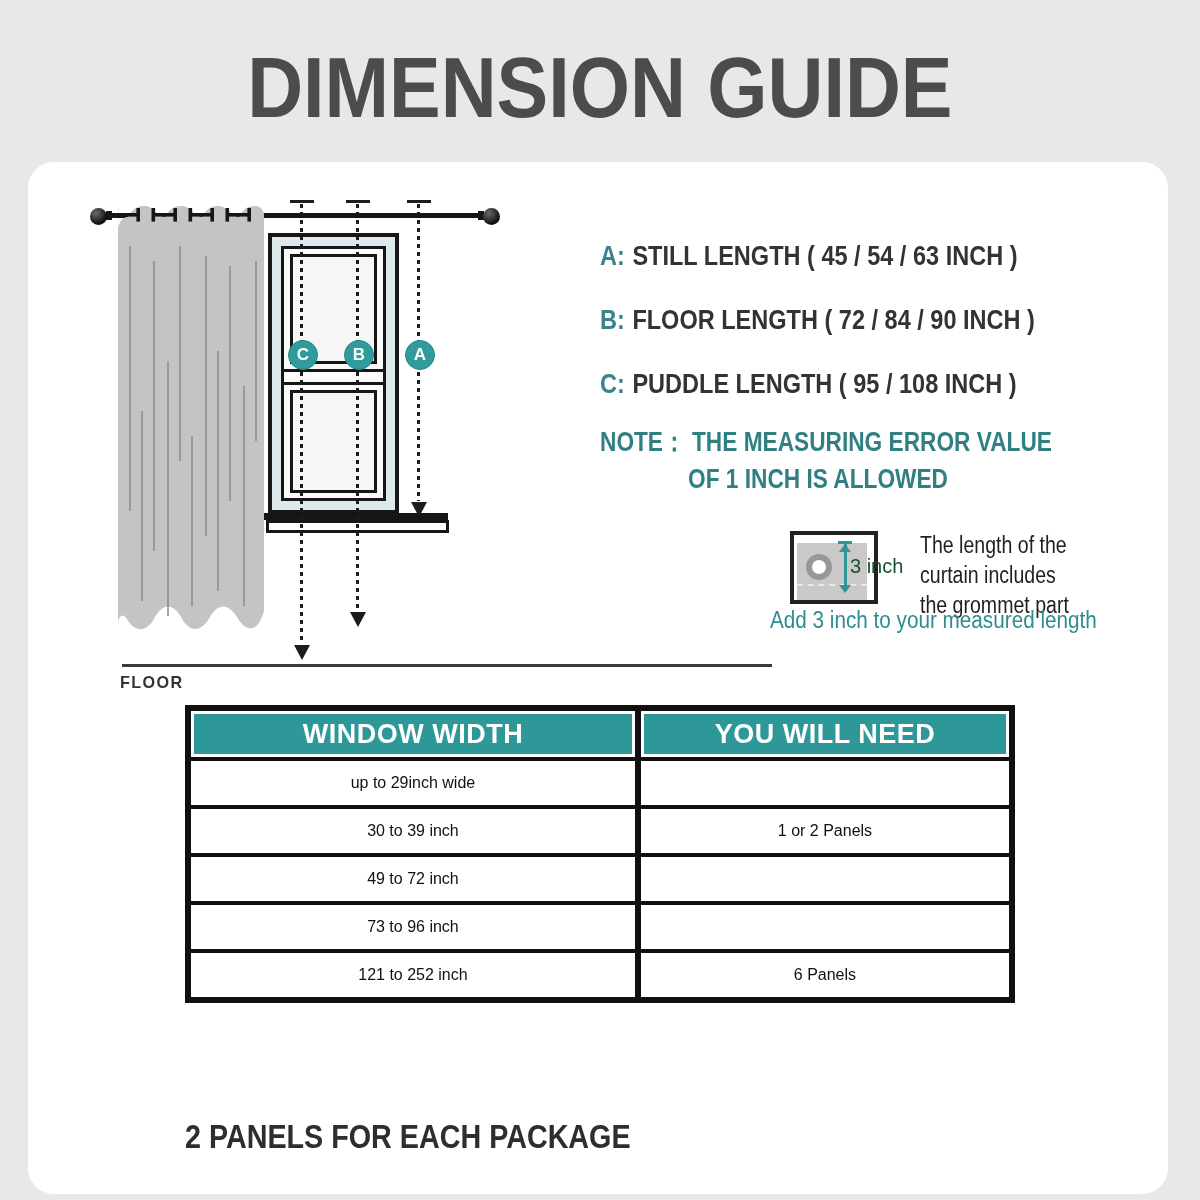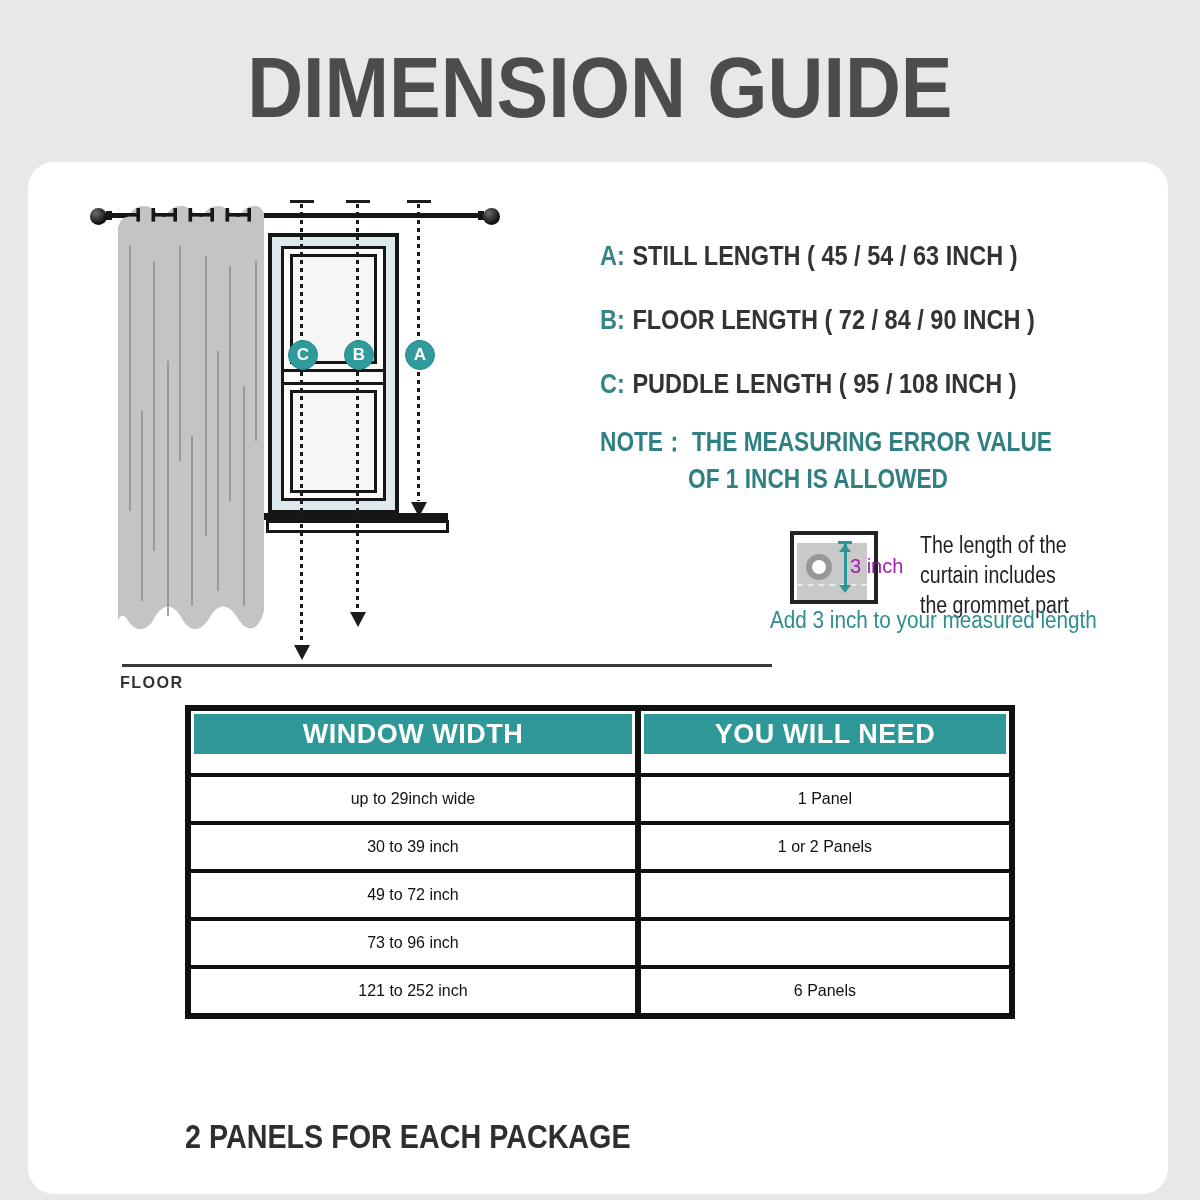--- a/index.html
+++ b/index.html
@@ -68,30 +68,30 @@
   .gstitch{position:absolute;left:3px;top:49px;width:70px;border-top:2px dashed #e9e9e9;}
   .gring{position:absolute;left:12px;top:19px;width:26px;height:26px;border-radius:50%;background:#979797;}
   .ghole{position:absolute;inset:6px;background:#fff;border-radius:50%;}
   .garrow{position:absolute;left:43px;top:6px;width:16px;height:52px;}
   .garrow .bar{position:absolute;left:1px;top:0;width:14px;height:3px;background:#2e9596;}
   .garrow .stem{position:absolute;left:6.5px;top:2px;width:3px;height:48px;background:#2e9596;}
   .garrow .up{position:absolute;left:2px;top:3px;width:0;height:0;
               border-left:6px solid transparent;border-right:6px solid transparent;border-bottom:8px solid #2e9596;}
   .garrow .down{position:absolute;left:2px;bottom:0;width:0;height:0;
               border-left:6px solid transparent;border-right:6px solid transparent;border-top:8px solid #2e9596;}
-  .gsize{position:absolute;left:56px;top:20px;font-size:20px;color:#a21caf;white-space:nowrap;z-index:3;}
+  .gsize{position:absolute;left:56px;top:20px;font-size:20px;color:#14532d;white-space:nowrap;z-index:3;}
   .gdesc{position:absolute;left:920px;top:530px;font-size:23px;line-height:30px;color:#1f1f1f;
          transform:scaleX(.85);transform-origin:left;white-space:nowrap;z-index:2;}
   .gcaption{position:absolute;left:770px;top:607px;font-size:23px;color:#2e8d8f;white-space:nowrap;
             transform:scaleX(.9);transform-origin:left;z-index:2;}
 
   
   .tbl{position:absolute;left:185px;top:705px;width:830px;border:6px solid #101010;background:#fff;box-sizing:border-box;}
   .thead{display:grid;grid-template-columns:55% 45%;}
-  .hcell{height:62px;box-sizing:border-box;text-align:right;}
+  .hcell{height:46px;box-sizing:border-box;text-align:right;}
   .hcell.c1{border-right:6px solid #101010;}
   .hcell .fill{margin:3px;height:40px;background:#2e9899;color:#fff;font-weight:700;font-size:27px;
                letter-spacing:.5px;display:flex;align-items:center;justify-content:center;}
   .trow{display:grid;grid-template-columns:55% 45%;border-top:4px solid #101010;}
   .tcell{height:44px;line-height:44px;text-align:center;font-size:16px;color:#111;box-sizing:border-box;}
   .tcell.c1{border-right:6px solid #101010;}
 
   
   .package-note{position:absolute;left:185px;top:1118px;font-size:33px;font-weight:700;color:#2e2e2e;
                 transform:scaleX(.87);transform-origin:left;white-space:nowrap;}
@@ -221,21 +221,20 @@
     <div class="thead">
       <div class="hcell c1">
         <div class="fill">WINDOW WIDTH</div>
       </div>
       <div class="hcell">
         <div class="fill">YOU WILL NEED</div>
       </div>
     </div>
     <div class="trow">
       <div class="tcell c1">up to 29inch wide</div>
-      <div class="tcell">1 Panel</div>
     </div>
     <div class="trow">
       <div class="tcell c1">30 to 39 inch</div>
       <div class="tcell">1 or 2 Panels</div>
     </div>
     <div class="trow">
       <div class="tcell c1">49 to 72 inch</div>
     </div>
     <div class="trow">
       <div class="tcell c1">73 to 96 inch</div>

